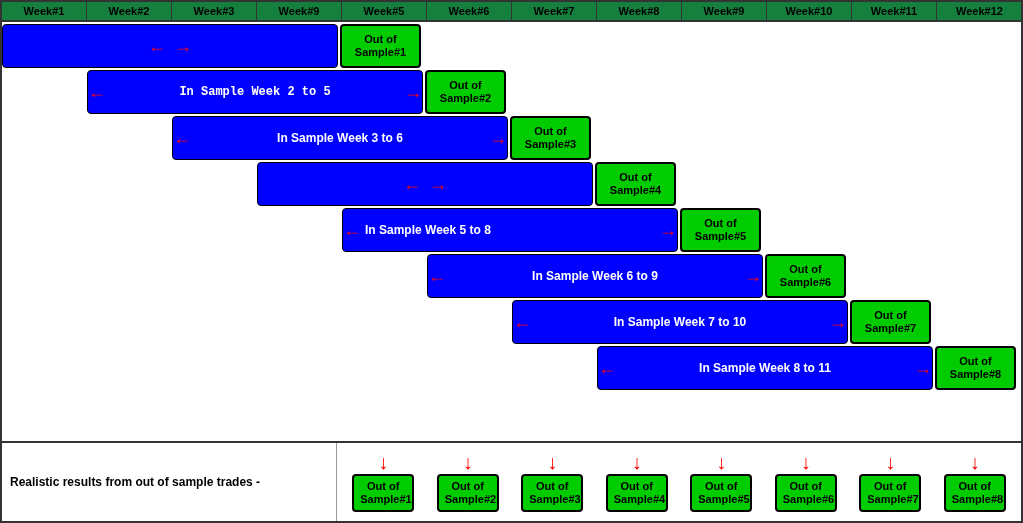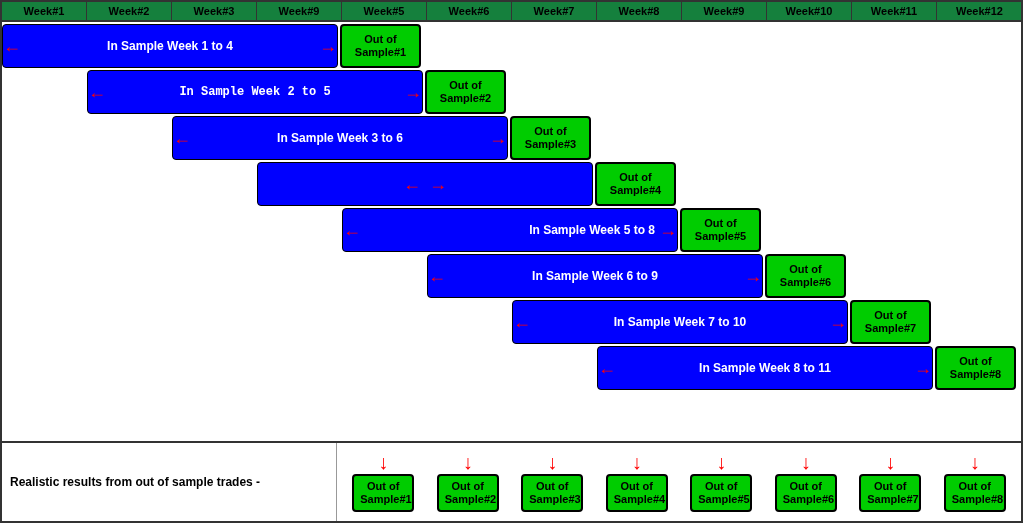--- a/index.html
+++ b/index.html
@@ -171,21 +171,20 @@
       <div class="week-header-label" style="width: 85px; flex: 0 0 auto;">Week#9</div>
       <div class="week-header-label" style="width: 85px; flex: 0 0 auto;">Week#10</div>
       <div class="week-header-label" style="width: 85px; flex: 0 0 auto;">Week#11</div>
       <div class="week-header-label" style="width: 85px; flex: 0 0 auto;">Week#12</div>
     </div>
 
   <div class="rows-container">
   <div style="position: absolute; top: 2px; left: 0px; display: flex; align-items: center; gap: 2px;">
         <div class="in-sample-bar" style="width: 336px; height: 44px;">
           <span class="arrow-left">←</span>
-          <span style="flex: 1 1 0%; text-align: center;">In Sample Week 1 to 4</span>
           <span class="arrow-right">→</span>
         </div>
         <div class="out-sample-box" style="width: 81px; height: 44px; white-space: pre-line;">Out of
 Sample#1</div>
       </div>
       <div style="position: absolute; top: 48px; left: 85px; display: flex; align-items: center; gap: 2px;">
         <div class="in-sample-bar" style="width: 336px; height: 44px;">
           <span class="arrow-left">←</span>
           <span style="flex: 1 1 0%; text-align: center; font-family: Liberation Mono, monospace;">In Sample Week 2 to 5</span>
           <span class="arrow-right">→</span>
@@ -206,21 +205,21 @@
         <div class="in-sample-bar" style="width: 336px; height: 44px;">
           <span class="arrow-left">←</span>
           <span class="arrow-right">→</span>
         </div>
         <div class="out-sample-box" style="width: 81px; height: 44px; white-space: pre-line;">Out of
 Sample#4</div>
       </div>
       <div style="position: absolute; top: 186px; left: 340px; display: flex; align-items: center; gap: 2px;">
         <div class="in-sample-bar" style="width: 336px; height: 44px;">
           <span class="arrow-left">←</span>
-          <span style="flex: 1 1 0%; text-align: right;">In Sample Week 5 to 8</span>
+          <span style="flex: 1 1 0%; text-align: left;">In Sample Week 5 to 8</span>
           <span class="arrow-right">→</span>
         </div>
         <div class="out-sample-box" style="width: 81px; height: 44px; white-space: pre-line;">Out of
 Sample#5</div>
       </div>
       <div style="position: absolute; top: 232px; left: 425px; display: flex; align-items: center; gap: 2px;">
         <div class="in-sample-bar" style="width: 336px; height: 44px;">
           <span class="arrow-left">←</span>
           <span style="flex: 1 1 0%; text-align: center;">In Sample Week 6 to 9</span>
           <span class="arrow-right">→</span>

